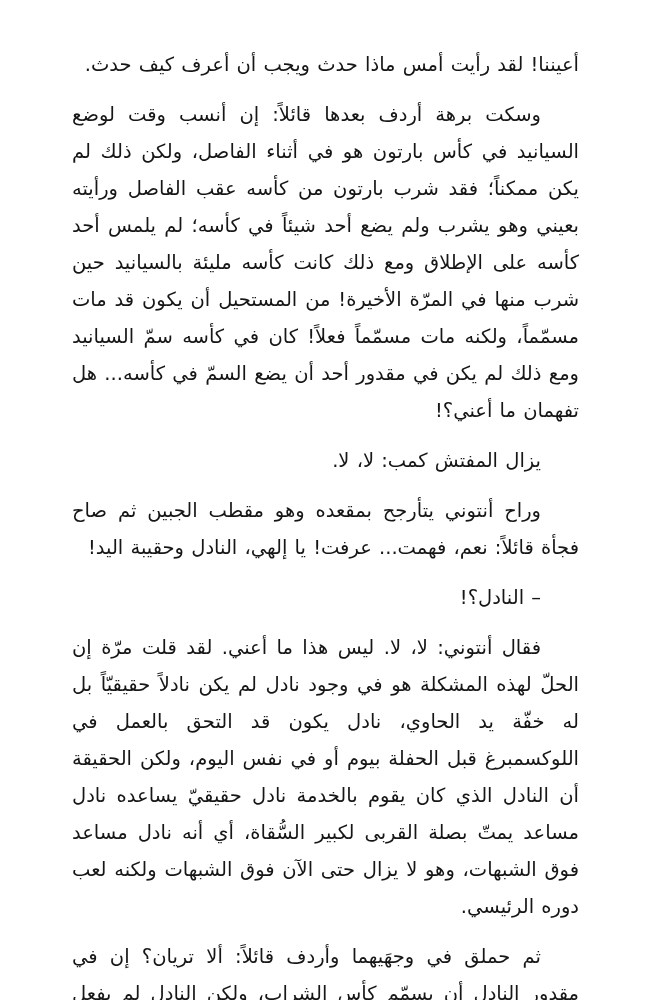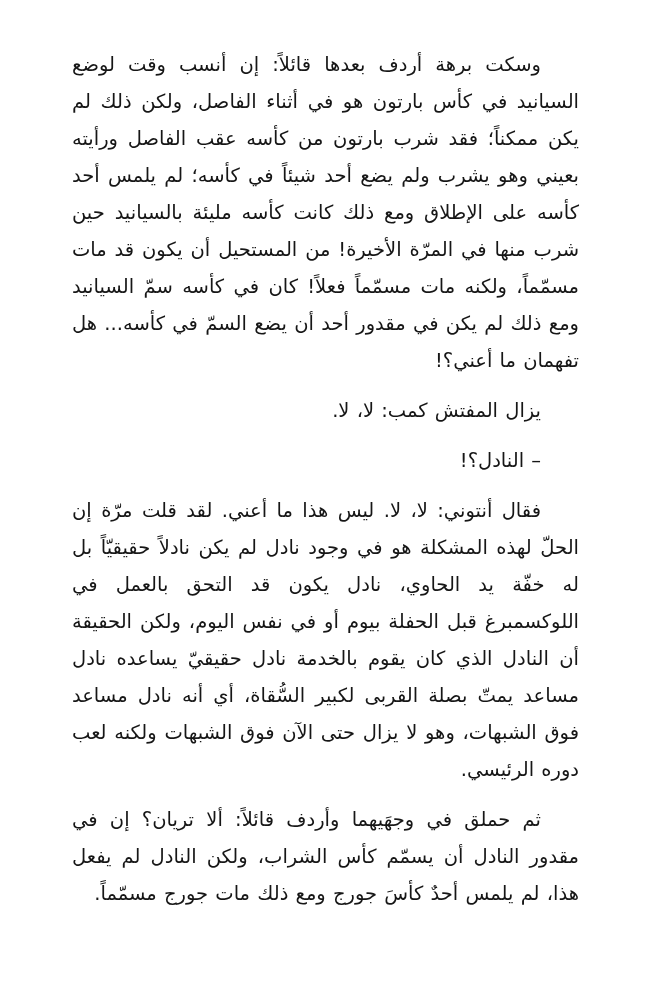--- a/index.html
+++ b/index.html
@@ -38,19 +38,21 @@
   }
   .text-block p.dialogue {
     text-align: right;
   }
 </style>
 </head>
 <body>
 
 <div class="page">
   <div class="text-block">
+    <p class="continuation">أعيننا! لقد رأيت أمس ماذا حدث ويجب أن أعرف كيف حدث.</p>
     <p class="normal">وسكت برهة أردف بعدها قائلاً: إن أنسب وقت لوضع السيانيد في كأس بارتون هو في أثناء الفاصل، ولكن ذلك لم يكن ممكناً؛ فقد شرب بارتون من كأسه عقب الفاصل ورأيته بعيني وهو يشرب ولم يضع أحد شيئاً في كأسه؛ لم يلمس أحد كأسه على الإطلاق ومع ذلك كانت كأسه مليئة بالسيانيد حين شرب منها في المرّة الأخيرة! من المستحيل أن يكون قد مات مسمّماً، ولكنه مات مسمّماً فعلاً! كان في كأسه سمّ السيانيد ومع ذلك لم يكن في مقدور أحد أن يضع السمّ في كأسه... هل تفهمان ما أعني؟!</p>
     <p class="normal">يزال المفتش كمب: لا، لا.</p>
+    <p class="normal">وراح أنتوني يتأرجح بمقعده وهو مقطب الجبين ثم صاح فجأة قائلاً: نعم، فهمت... عرفت! يا إلهي، النادل وحقيبة اليد!</p>
     <p class="dialogue">– النادل؟!</p>
     <p class="normal">فقال أنتوني: لا، لا. ليس هذا ما أعني. لقد قلت مرّة إن الحلّ لهذه المشكلة هو في وجود نادل لم يكن نادلاً حقيقيّاً بل له خفّة يد الحاوي، نادل يكون قد التحق بالعمل في اللوكسمبرغ قبل الحفلة بيوم أو في نفس اليوم، ولكن الحقيقة أن النادل الذي كان يقوم بالخدمة نادل حقيقيّ يساعده نادل مساعد يمتّ بصلة القربى لكبير السُّقاة، أي أنه نادل مساعد فوق الشبهات، وهو لا يزال حتى الآن فوق الشبهات ولكنه لعب دوره الرئيسي.</p>
     <p class="normal">ثم حملق في وجهَيهما وأردف قائلاً: ألا تريان؟ إن في مقدور النادل أن يسمّم كأس الشراب، ولكن النادل لم يفعل هذا، لم يلمس أحدٌ كأسَ جورج ومع ذلك مات جورج مسمّماً.</p>
   </div>
 </div>
 
 </body></html>

